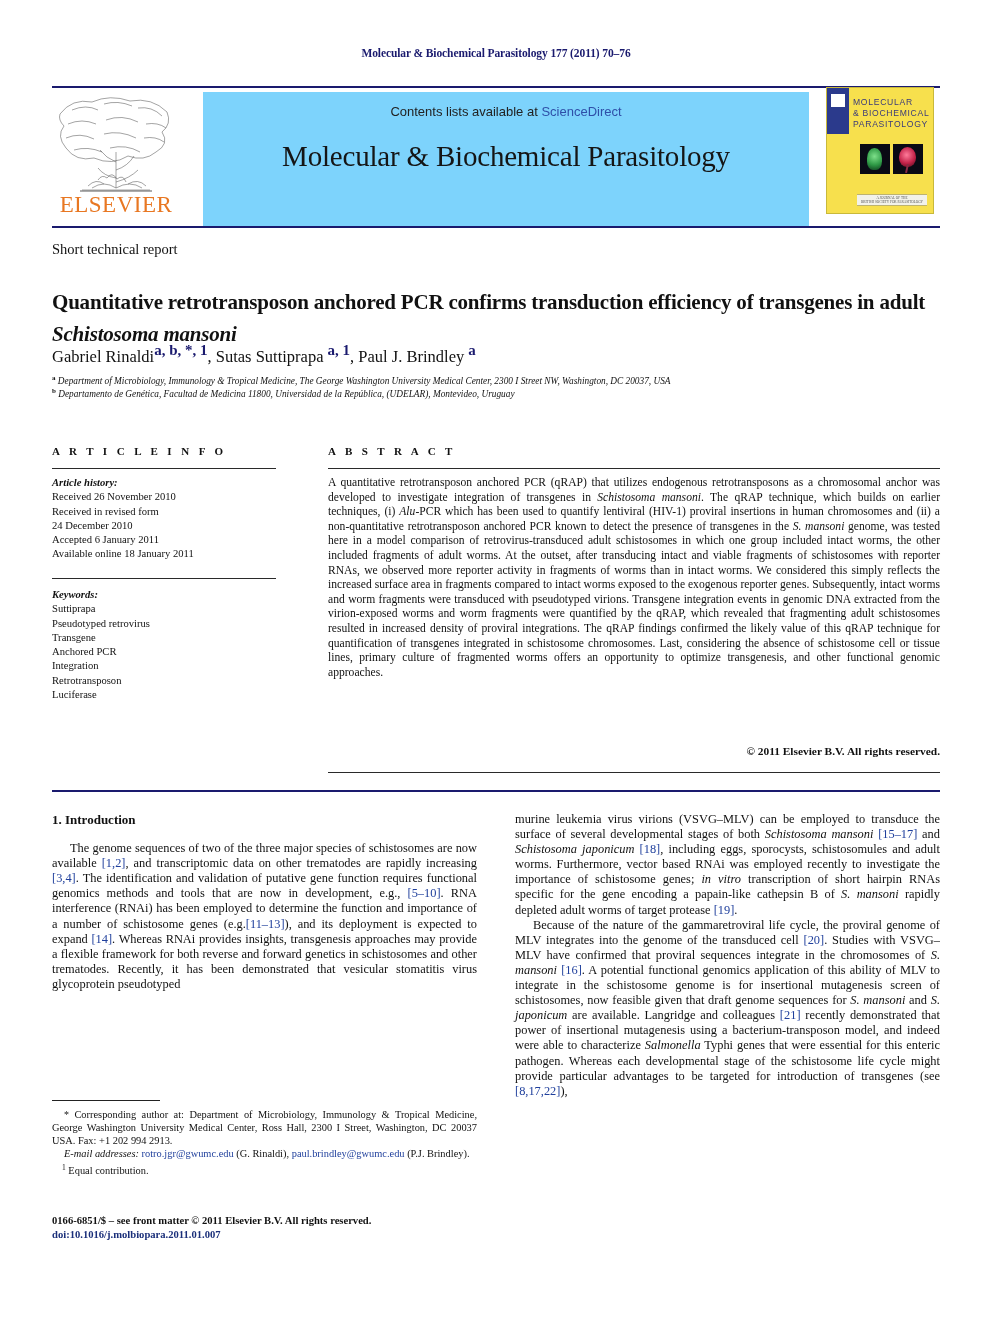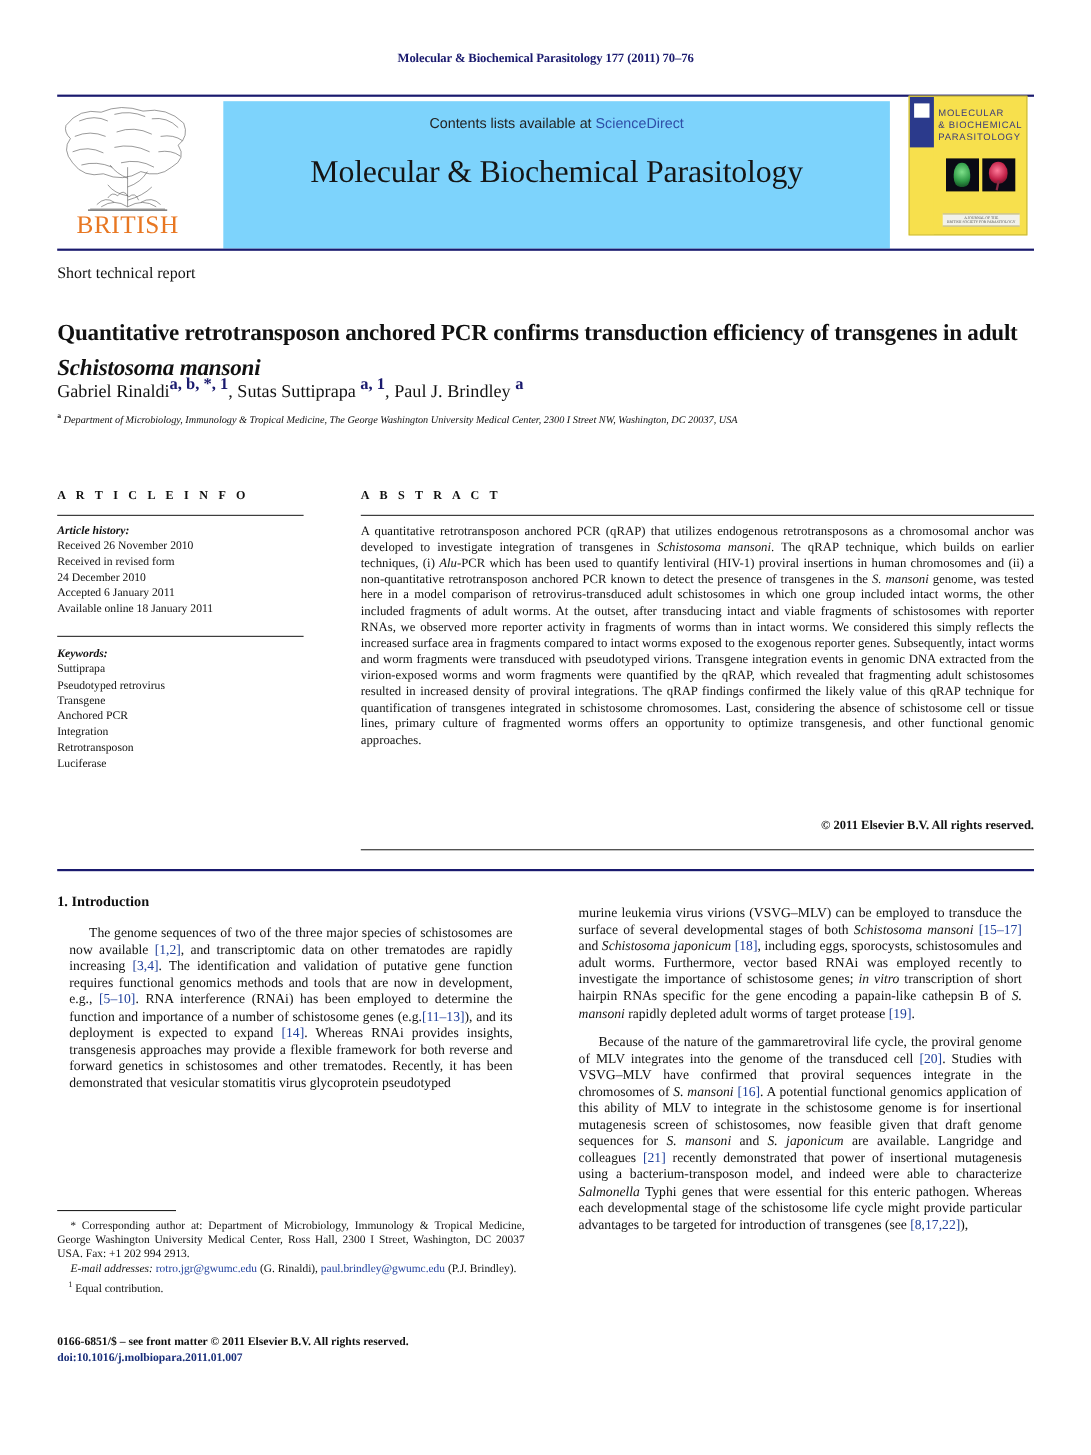--- a/index.html
+++ b/index.html
@@ -304,21 +304,21 @@
     color: #111;
   }
   #col-left { left: 52px; }
   #col-right { left: 515px; }
   .sec-title {
     font-size: 13px;
     font-weight: bold;
     margin: 0 0 14px 0;
   }
   .col p {
-    margin: 11px;
+    margin: 0;
     text-indent: 18px;
   }
   .col p.noindent { text-indent: 0; }
   .ref { color: #1f3f9c; }
   .col i { font-style: italic; }
 
   
   .foot-rule {
     position: absolute;
     left: 52px; top: 1100px;
@@ -374,21 +374,21 @@
         <path d="M64 60 L64 96 M64 70 Q54 66 48 58 M64 78 Q76 74 82 64 M64 86 Q52 84 46 76 M64 90 Q78 86 86 78"></path>
         <path d="M40 96 Q52 88 64 96 Q78 88 90 96"></path>
         <path d="M30 98 L98 98"></path>
         <path d="M36 94 Q44 86 52 92 M76 92 Q86 86 94 94"></path>
         <path d="M46 88 q4 -6 9 -2 q5 -7 10 1 q6 -5 9 3"></path>
       </g>
       <g stroke="#5a5a5a" stroke-width="1.1" fill="none">
         <path d="M28 99 L100 99"></path>
       </g>
     </svg>
-    <div class="elsevier-word">BRITISH</div>
+    <div class="elsevier-word">ELSEVIER</div>
   </div>
 
   <div class="banner">
     <div class="banner-contents">
       <span>Contents lists available at </span><span class="sd-link">ScienceDirect</span>
     </div>
     <div class="banner-title">Molecular &amp; Biochemical Parasitology</div>
   </div>
 
   <div class="cover">
@@ -421,20 +421,21 @@
 
   <div class="doctype">Short technical report</div>
 
   <h1 class="paper-title"><span>Quantitative retrotransposon anchored PCR confirms transduction efficiency of transgenes in adult </span><i>Schistosoma mansoni</i></h1>
 
   <div class="authors">
     <span>Gabriel Rinaldi</span><sup>a, b, *, 1</sup>, <span>Sutas Suttiprapa</span> <sup>a, 1</sup>, <span>Paul J. Brindley</span> <sup>a</sup>
   </div>
 
   <div class="affil" id="affil-a"><sup>a</sup> <span>Department of Microbiology, Immunology &amp; Tropical Medicine, The George Washington University Medical Center, 2300 I Street NW, Washington, DC 20037, USA</span></div>
+  <div class="affil" id="affil-b"><sup>b</sup> <span>Departamento de Genética, Facultad de Medicina 11800, Universidad de la República, (UDELAR), Montevideo, Uruguay</span></div>
 
   <div class="col-head" id="info-head">A R T I C L E    I N F O</div>
   <div class="rule-thin" id="info-rule-top"></div>
 
   <div class="info-block" id="history-block">
     <div class="info-label">Article history:</div>
     <div>Received 26 November 2010</div>
     <div>Received in revised form</div>
     <div>24 December 2010</div>
     <div>Accepted 6 January 2011</div>

